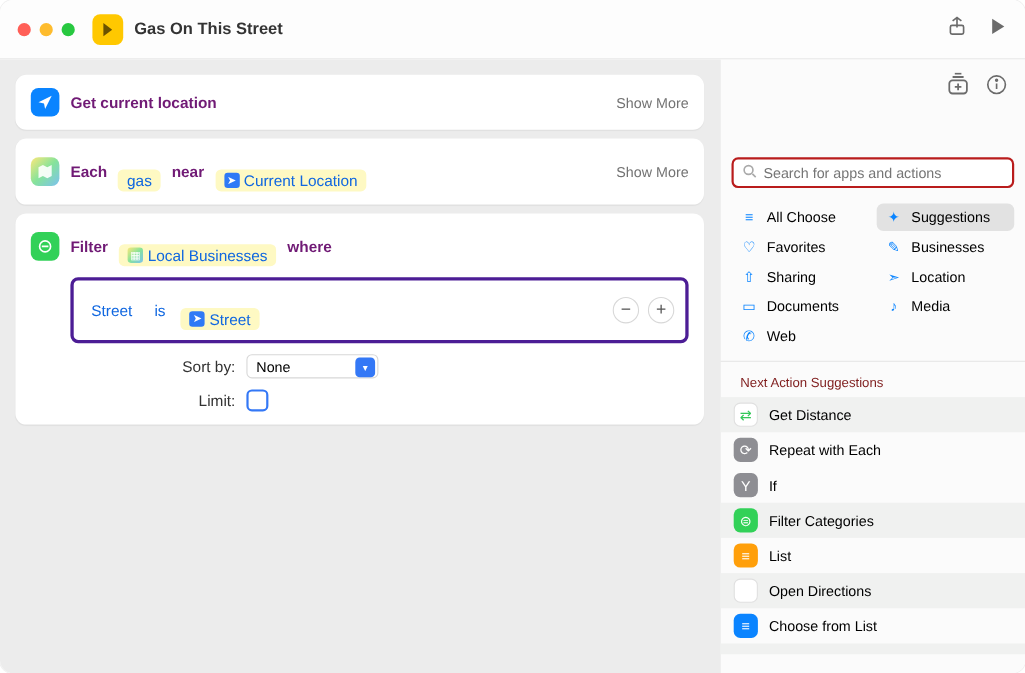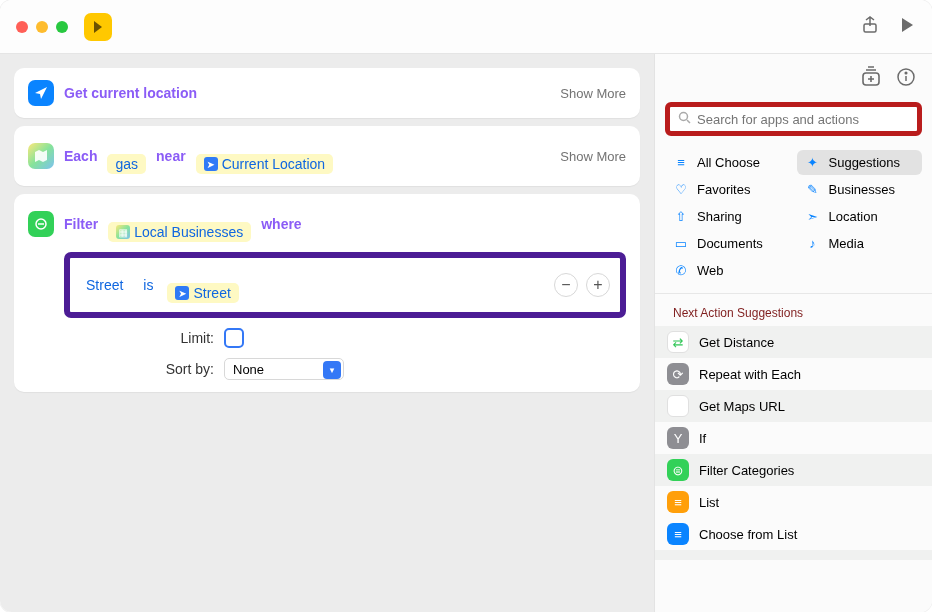--- a/index.html
+++ b/index.html
@@ -52,26 +52,26 @@
   width: 278px;
   border-left: 1px solid #e3e3e3;
   background: #fbfbfb;
   display: flex;
   flex-direction: column;
 }
 .sb-top { display: flex; justify-content: flex-end; gap: 14px; padding: 12px 16px 6px; align-items: center; }
 .sb-search { padding: 4px 10px 10px; }
 .search-box {
   width: 100%;
-  border: 5px solid #b91c1c;
+  border: 2px solid #b91c1c;
   border-radius: 6px;
   background: #fff;
   padding: 4px 8px;
   display: flex; align-items: center; gap: 6px;
-  color: #aaa; font-size: 13px;
+  color: #aaa; font-size: 13px; margin-top: 40px;
 }
 .search-box input { border: none; outline: none; flex: 1; font-size: 13px; color: #333; background: transparent; }
 .seg {
   display: flex; margin: 0 10px 10px;
   background: #e9e9e9;
   border-radius: 7px;
   padding: 2px;
 }
 .seg button {
   flex: 1;
@@ -127,41 +127,41 @@
   padding: 12px 14px;
   position: relative;
 }
 .action-head { display: flex; align-items: center; gap: 10px; flex-wrap: wrap; }
 .a-icon {
   width: 26px; height: 26px;
   border-radius: 7px;
   display: flex; align-items: center; justify-content: center;
   color: #fff; font-size: 14px;
 }
-.a-text { font-size: 14px; font-weight: 600; color: #8b5cf6; }
+.a-text { font-size: 14px; font-weight: 600; color: #701a75; }
 .show-more { margin-left: auto; font-size: 13px; color: #737373; cursor: pointer; }
 .token {
   background: #fef9c3;
   color: #1067e0;
   padding: 2px 8px;
   border-radius: 5px;
   font-size: 14px;
   font-weight: 500;
   display: inline-flex; align-items: center; gap: 4px; margin-top: 16px;
 }
 .token .tk-ico {
   width: 14px; height: 14px;
   background: #2f7af6;
   border-radius: 3px;
   display: inline-flex; align-items: center; justify-content: center;
   color: #fff; font-size: 10px;
 }
 .filter-body { margin-top: 10px; padding-left: 36px; }
 .filter-row {
-  border: 6px solid #4c1d95;
+  border: 3px solid #4c1d95;
   border-radius: 7px;
   padding: 9px 10px;
   display: flex; align-items: center; gap: 8px;
 }
 .pill {
   font-size: 14px;
   color: #1067e0;
   padding: 2px 6px;
   border-radius: 4px;
   font-weight: 500;
@@ -213,20 +213,21 @@
     <div class="traffic">
       <div class="dot red"></div>
       <div class="dot yellow"></div>
       <div class="dot green"></div>
     </div>
     <div class="app-icon">
       <svg width="16" height="16" viewBox="0 0 16 16">
           <path d="M4 2 L12 8 L4 14 Z" fill="#6b5200"></path>
         </svg>
     </div>
+    <div class="title">Gas On This Street</div>
     <div class="tb-right">
       <span class="tb-icon">
         <svg width="20" height="20" viewBox="0 0 20 20" fill="none" stroke="#6b6b6b" stroke-width="1.5">
             <path d="M10 2v9M6 5l4-3 4 3"></path>
             <rect x="4" y="9" width="12" height="8" rx="1.5"></rect>
           </svg>
       </span>
       <span class="tb-icon">
         <svg width="18" height="18" viewBox="0 0 18 18">
             <path d="M4 2 L15 9 L4 16 Z" fill="#6b6b6b"></path>
@@ -294,30 +295,30 @@
             <span class="token">
               <span class="tk-ico">➤</span>
               <span>Street</span>
             </span>
             <span style="flex:1"></span>
             <button class="pm-btn">−</button>
             <button class="pm-btn">+</button>
           </div>
 
           <div class="form-row">
-            <div class="form-label">Limit:</div>
-            <div class="chk"></div>
-          </div>
-
-          <div class="form-row">
             <div class="form-label">Sort by:</div>
             <div class="select">
               <span>None</span>
               <span class="caret">▾</span>
             </div>
+          </div>
+
+          <div class="form-row">
+            <div class="form-label">Limit:</div>
+            <div class="chk"></div>
           </div>
         </div>
       </div>
 
     </div>
 
     <div class="sidebar">
       <div class="sb-top">
         <span class="tb-icon">
           <svg width="22" height="22" viewBox="0 0 22 22" fill="none" stroke="#6b6b6b" stroke-width="1.6">
@@ -390,36 +391,36 @@
       <div class="sugg-header">Next Action Suggestions</div>
       <div class="sugg-list" id="sugg-list">
           <div class="sugg-item alt">
             <span class="sugg-ico" style="background:#ffffff;color:#34c759;border:1px solid #e0e0e0;">⇄</span>
             <span>Get Distance</span>
           </div>
           <div class="sugg-item">
             <span class="sugg-ico" style="background:#8e8e93;color:#fff;">⟳</span>
             <span>Repeat with Each</span>
           </div>
-          <div class="sugg-item alt">
-            <span class="sugg-ico" style="background:#ffffff;color:#fff;border:1px solid #e0e0e0;">🗺</span>
-            <span>Get Maps URL</span>
-          </div>
           <div class="sugg-item">
             <span class="sugg-ico" style="background:#8e8e93;color:#fff;">Y</span>
             <span>If</span>
           </div>
           <div class="sugg-item alt">
             <span class="sugg-ico" style="background:#32d158;color:#fff;">⊜</span>
             <span>Filter Categories</span>
           </div>
           <div class="sugg-item">
             <span class="sugg-ico" style="background:#ff9f0a;color:#fff;">≡</span>
             <span>List</span>
           </div>
+          <div class="sugg-item alt">
+            <span class="sugg-ico" style="background:#ffffff;color:#fff;border:1px solid #e0e0e0;">🗺</span>
+            <span>Open Directions</span>
+          </div>
           <div class="sugg-item">
             <span class="sugg-ico" style="background:#0a84ff;color:#fff;">≡</span>
             <span>Choose from List</span>
           </div>
           <div class="sugg-item alt"></div>
         </div>
     </div>
 
   </div>
 </div>

